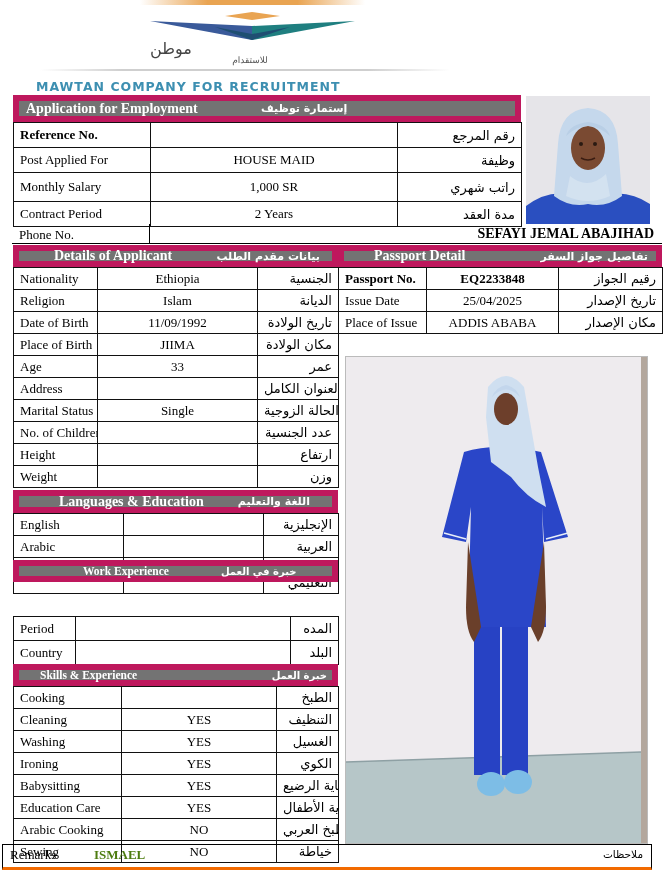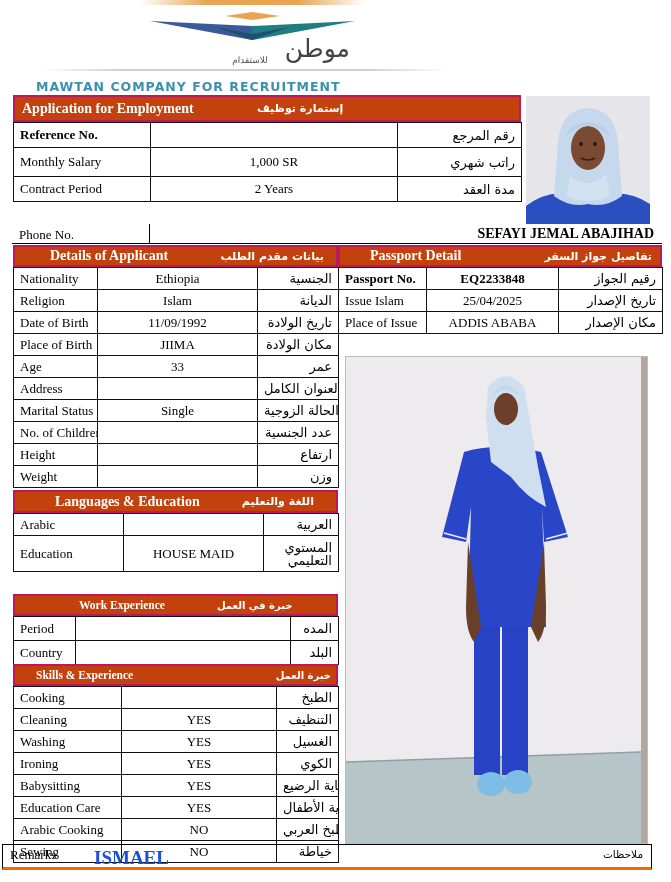--- a/index.html
+++ b/index.html
@@ -3,30 +3,30 @@
 <meta charset="utf-8">
 <style>
   * { box-sizing: border-box; margin: 0; padding: 0; }
   html, body { width: 671px; height: 882px; background: #ffffff; overflow: hidden; }
   body { position: relative; font-family: "Liberation Serif", serif; color: #000; font-size: 13px; }
 
   .logo { position: absolute; left: 0; top: 0; width: 671px; height: 92px; }
   .logo-topbar { position: absolute; left: 140px; top: 0; width: 225px; height: 5px;
     background: linear-gradient(90deg, rgba(240,200,150,0), #e9a452 30%, #e9a452 70%, rgba(240,200,150,0)); }
   .logo-mark { position: absolute; left: 140px; top: 12px; width: 225px; height: 30px; }
-  .logo-ar { position: absolute; left: 150px; top: 38px; width: 200px; text-align: right;
-    font-family: "DejaVu Sans", sans-serif; font-size: 25px; color: #444; letter-spacing: 2px; line-height: 22px; }
+  .logo-ar { position: absolute; left: 150px; top: 38px; width: 200px; text-align: left;
+    font-family: "DejaVu Sans", sans-serif; font-size: 16px; color: #444; letter-spacing: 2px; line-height: 22px; }
   .logo-ar-sub { position: absolute; left: 150px; top: 55px; width: 200px; text-align: center;
     font-family: Liberation Sans, sans-serif; font-size: 9px; color: #555; letter-spacing: 6px; }
   .logo-rule { position: absolute; left: 40px; top: 69px; width: 410px; height: 2px;
     background: linear-gradient(90deg, rgba(200,200,200,0), #cfcfcf 20%, #cfcfcf 80%, rgba(200,200,200,0)); }
   .company { position: absolute; left: 36px; top: 79px; font-family: "DejaVu Sans", sans-serif;
     font-weight: bold; font-size: 12.5px; color: #3d8fb1; letter-spacing: 1px; }
   .hdr { position: absolute; display: flex; align-items: center; font-weight: bold; color: #fff;
-    background: #c2410c; border: 2px solid #be185d; }
+    background: #737373; border: 6px solid #be185d; }
   .hdr .en { font-size: 14px; }
   .hdr .ar { font-family: "DejaVu Sans", sans-serif; font-size: 11px; }
 
   table.grid { position: absolute; border-collapse: collapse; table-layout: fixed; }
   table.grid td { border: 1px solid #111; padding: 0 6px; height: 22px; white-space: nowrap; overflow: hidden; font-size: 13px; }
   td.lbl { text-align: left; }
   td.val { text-align: center; }
   td.ar { text-align: right; font-family: "DejaVu Sans", sans-serif; font-size: 10.5px; padding: 0 3px; }
   td.bold { font-weight: bold; }
 
@@ -62,20 +62,25 @@
       <col style="width:247px">
       <col style="width:124px">
     </colgroup>
   <tbody>
       <tr style="height:25px">
     <td class="lbl bold" style="height:25px">Reference No.</td>
     <td class="val"></td>
     <td class="ar">رقم المرجع</td>
   </tr>
   <tr>
+    <td class="lbl" style="height:25px">Post Applied For</td>
+    <td class="val">HOUSE MAID</td>
+    <td class="ar">وظيفة</td>
+  </tr>
+  <tr>
     <td class="lbl" style="height:29px">Monthly Salary</td>
     <td class="val">1,000 SR</td>
     <td class="ar">راتب شهري</td>
   </tr>
   <tr>
     <td class="lbl" style="height:25px">Contract Period</td>
     <td class="val">2 Years</td>
     <td class="ar">مدة العقد</td>
   </tr>
 </tbody>
@@ -170,34 +175,39 @@
   <span class="en" style="margin-left:40px;">Languages &amp; Education</span>
   <span class="ar" style="margin-left:auto; margin-right:22px;">اللغة والتعليم</span>
 </div>
 <table class="grid" style="left:13px; top:513px; width:325px;">
   <colgroup>
       <col style="width:110px">
       <col style="width:140px">
       <col style="width:75px">
     </colgroup>
   <tbody>
+      <tr>
+    <td class="lbl">English</td>
+    <td class="val"></td>
+    <td class="ar">الإنجليزية</td>
+  </tr>
   <tr>
     <td class="lbl">Arabic</td>
     <td class="val"></td>
     <td class="ar">العربية</td>
   </tr>
   <tr>
     <td class="lbl" style="height:36px;">Education</td>
     <td class="val">HOUSE MAID</td>
     <td class="ar" style="white-space:normal; line-height:13px;">المستوي التعليمي</td>
   </tr>
 </tbody>
   </table>
 
-<div class="hdr" style="left:13px; top:594px; width:325px; height:22px;">
+<div class="hdr" style="left:13px; top:560px; width:325px; height:22px;">
   <span style="margin-left:64px; font-size:11.5px;">Work Experience</span>
   <span class="ar" style="margin-left:52px; font-size:10px;">خبرة في العمل</span>
 </div>
 <table class="grid" style="left:13px; top:616px; width:325px;">
   <colgroup>
       <col style="width:62px">
       <col style="width:215px">
       <col style="width:48px">
     </colgroup>
   <tbody>
@@ -278,21 +288,21 @@
       <col style="width:132px">
       <col style="width:104px">
     </colgroup>
   <tbody>
       <tr>
     <td class="lbl bold">Passport No.</td>
     <td class="val bold">EQ2233848</td>
     <td class="ar">رقيم الجواز</td>
   </tr>
   <tr>
-    <td class="lbl">Issue Islam</td>
+    <td class="lbl">Issue Date</td>
     <td class="val">25/04/2025</td>
     <td class="ar">تاريخ الإصدار</td>
   </tr>
   <tr>
     <td class="lbl">Place of Issue</td>
     <td class="val">ADDIS ABABA</td>
     <td class="ar">مكان الإصدار</td>
   </tr>
 </tbody>
   </table>
@@ -318,15 +328,15 @@
     <path d="M198,185 L185,270 L192,285 Q200,275 200,250 Z" fill="#6a3f2a"></path>
 
     <path d="M142,30 Q160,8 178,30 L192,110 L200,150 Q180,140 165,120 L145,105 L140,60 Z" fill="#cfdff0"></path>
     <ellipse cx="160" cy="52" rx="12" ry="16" fill="#6d3f2b"></ellipse>
     <path d="M146,40 Q160,25 174,40 Q170,30 160,28 Q150,30 146,40 Z" fill="#c3d6ec"></path>
   </svg>
 </div>
 
 <div style="position:absolute; left:2px; top:844px; width:650px; height:26px; border-top:1px solid #000; border-left:1px solid #000; border-right:1px solid #000; border-bottom:3px solid #f26a00;">
   <span style="position:absolute; left:7px; top:2px; font-size:13px;">Remarks</span>
-  <span style="position:absolute; left:91px; top:2px; font-size:19px; font-weight:bold; color:#1d4ed8;">ISMAEL</span>
+  <span style="position:absolute; left:91px; top:2px; font-size:13px; font-weight:bold; color:#4d7c0f;">ISMAEL</span>
   <span style="position:absolute; right:8px; top:3px; font-family:'DejaVu Sans', sans-serif; font-size:10.5px;">ملاحظات</span>
 </div>
 
 </body></html>

